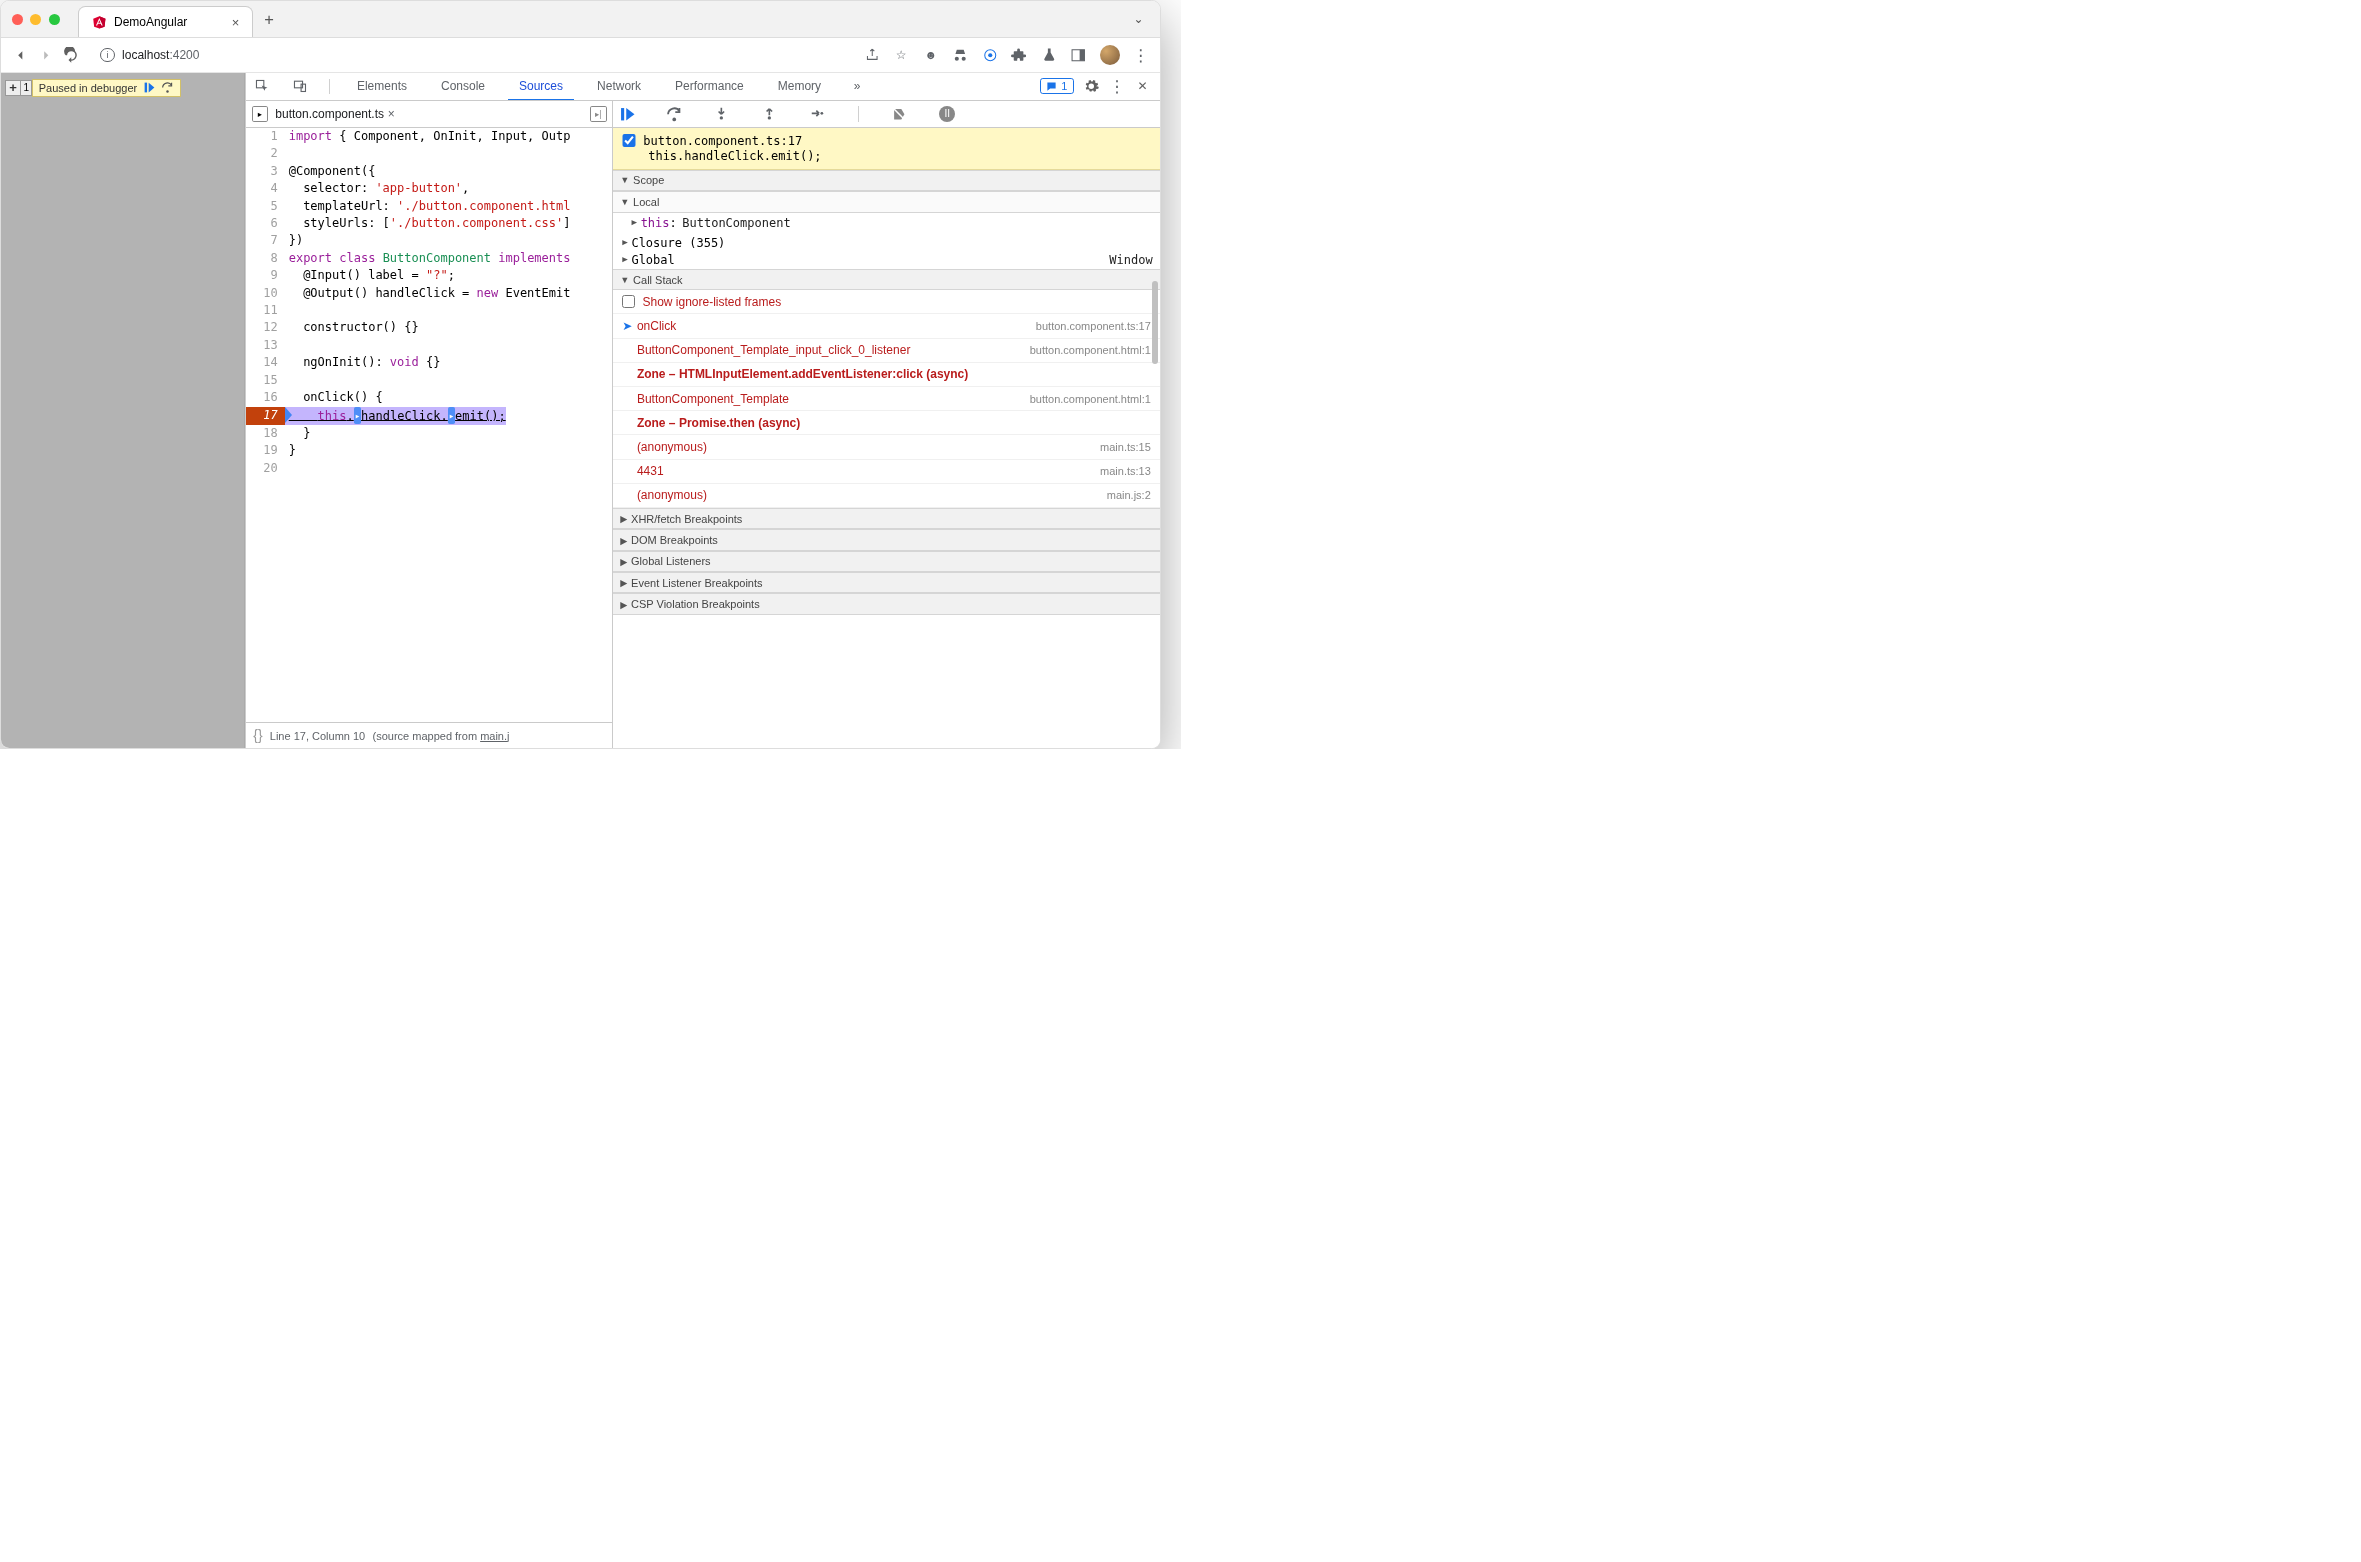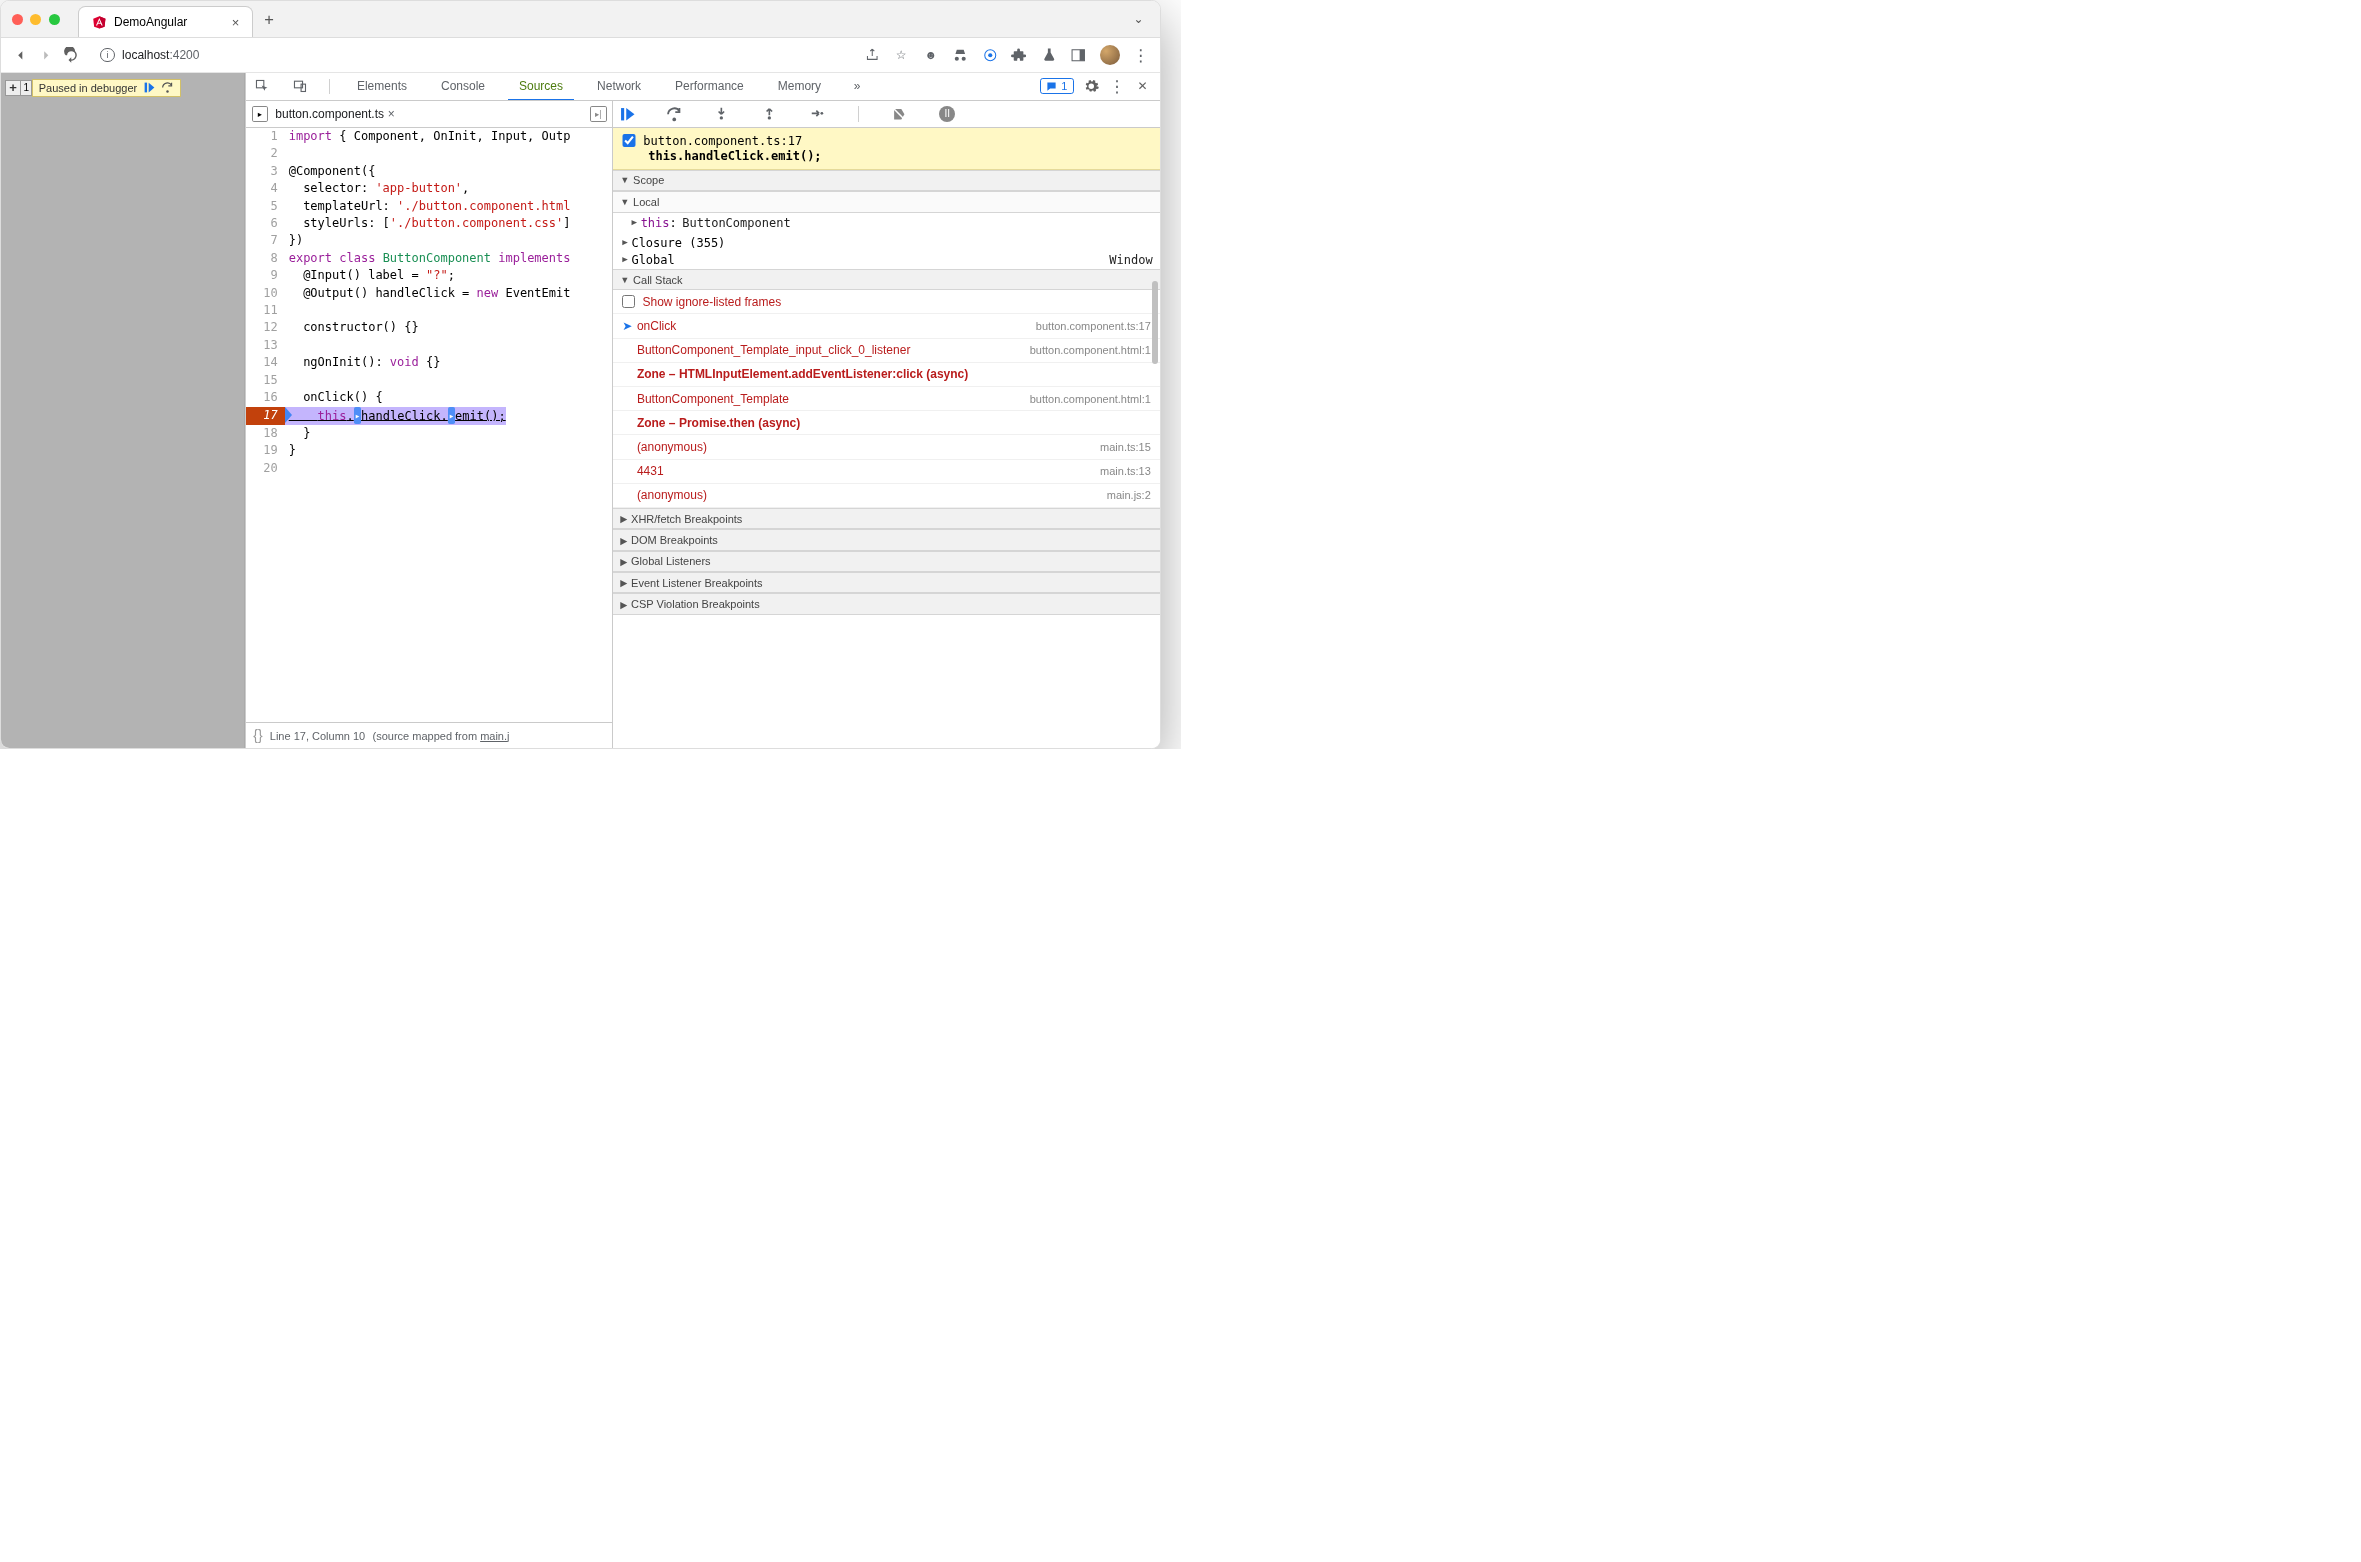--- a/index.html
+++ b/index.html
@@ -28,21 +28,21 @@
     .page { width:244px; background:#b3b3b3; position:relative; border-right:0.9px solid #aaa;}
     .pause-badge { position:absolute; top:5.5px; left:3.7px; display:flex; align-items:center;}
     .pause-sq { width:16.5px; height:16.5px; background:#eee; border:0.9px solid #999; display:flex; align-items:center; justify-content:center; font-weight:bold; color:#333; font-size:13px;}
     .pause-txt { background:#fff8c5; border:0.9px solid #d2c068; padding:1.8px 5.5px; font-size:11px; color:#333; display:flex; align-items:center; gap:5.5px;}
     .mini-icon { width:13px; height:13px; display:inline-flex; align-items:center; justify-content:center;}
     .devtools { flex:1; display:flex; flex-direction:column; background:#fff; border-left:0.9px solid #ccc;}
     .dt-tabbar { height:27.5px; border-bottom:0.9px solid #cacaca; display:flex; align-items:stretch; padding:0 3.7px; gap:12px;}
     .dt-iconbtn { width:26px; display:flex; align-items:center; justify-content:center; color:#5f6368;}
     .dt-sep { width:0.9px; background:#d0d0d0; margin:5.5px 3.7px;}
     .dt-tab { padding:0 11px; display:flex; align-items:center; color:#5f6368; font-size:12px;}
-    .dt-tab.active { color:#4d7c0f; border-bottom:1.8px solid #1a73e8; font-weight:500;}
+    .dt-tab.active { color:#1d4ed8; border-bottom:1.8px solid #1a73e8; font-weight:500;}
     .dt-right { margin-left:auto; display:flex; align-items:center; gap:9.2px; padding-right:5.5px;}
     .issues-badge { background:#fff; border:0.9px solid #1a73e8; color:#1a73e8; padding:0.9px 5.5px; border-radius:2.8px; display:flex; align-items:center; gap:3.7px; font-size:11px;}
     .dt-body { flex:1; display:flex; min-height:0;}
     .editor-pane { width:367px; display:flex; flex-direction:column; border-right:0.9px solid #cacaca;}
     .editor-head { height:27.5px; border-bottom:0.9px solid #cacaca; display:flex; align-items:center; padding:0 5.5px; gap:7.3px;}
     .filetab { display:flex; align-items:flex-end; gap:2px; font-size:12px; color:#202124;}
     .filetab .x { color:#5f6368; margin-left:1.8px;}
     .editor-head-right { margin-left:auto; display:flex; gap:5.5px; color:#888;}
     .box-icon { width:16.5px; height:16.5px; border:1.4px solid #888; border-radius:1.8px; display:flex; align-items:center; justify-content:center; font-size:8.3px;}
     .editor-scroll { flex:1; overflow:hidden; font-family: Menlo, Consolas, monospace; font-size:12px; line-height:17.4px;}
@@ -60,21 +60,21 @@
     .editor-foot .link { text-decoration:underline; color:#5f6368;}
     .debugger-pane { flex:1; display:flex; flex-direction:column; min-width:0;}
     .dbg-toolbar { height:27.5px; border-bottom:0.9px solid #cacaca; display:flex; align-items:center; padding:0 5.5px; gap:31px;}
     .dbg-toolbar .ico { width:16.5px; height:16.5px; display:flex; align-items:center; justify-content:center; color:#5f6368;}
     .dbg-toolbar .ico.resume { color:#1a73e8;}
     .dbg-toolbar .sep { width:0.9px; height:16.5px; background:#d0d0d0; margin:0 1.8px;}
     .dbg-toolbar .ico.circle { background:#888; border-radius:50%; color:#fff; font-size:10px; width:16.5px; height:16.5px;}
     .bp-panel { background:#fff8c5; border-bottom:0.9px solid #e5da9a; padding:5.5px 9.2px; font-family: Menlo, Consolas, monospace; font-size:12px;}
     .bp-panel .row1 { display:flex; align-items:center; gap:7.3px;}
     .bp-panel input[type=checkbox]{ width:13.8px; height:13.8px; accent-color:#1a73e8;}
-    .bp-panel .row2 { padding-left:26px; padding-top:1.8px;font-weight:bold;}
+    .bp-panel .row2 { padding-left:26px; padding-top:1.8px;}
     .section-head { background:#f1f1f1; border-top:0.9px solid #d5d5d5; border-bottom:0.9px solid #d5d5d5; padding:3.7px 7.3px; font-size:11px; color:#444; display:flex; align-items:center; gap:3.7px;}
     .section-head.sub { background:#fafafa;}
     .tri { font-size:9.2px; color:#555;}
     .scope-body { padding:1.8px 0; font-family: Menlo, Consolas, monospace; font-size:12px;}
     .scope-row { padding:1.8px 7.3px 1.8px 18.4px; display:flex;}
     .scope-row .lbl { color:#881391;}
     .scope-row .val { color:#222; margin-left:5.5px;}
     .scope-row.global { display:flex;}
     .scope-row.global .win { margin-left:auto; color:#222;}
     .stack-row { padding:4.6px 9.2px; display:flex; align-items:center; border-bottom:0.9px solid #f0f0f0; font-size:12px;}

